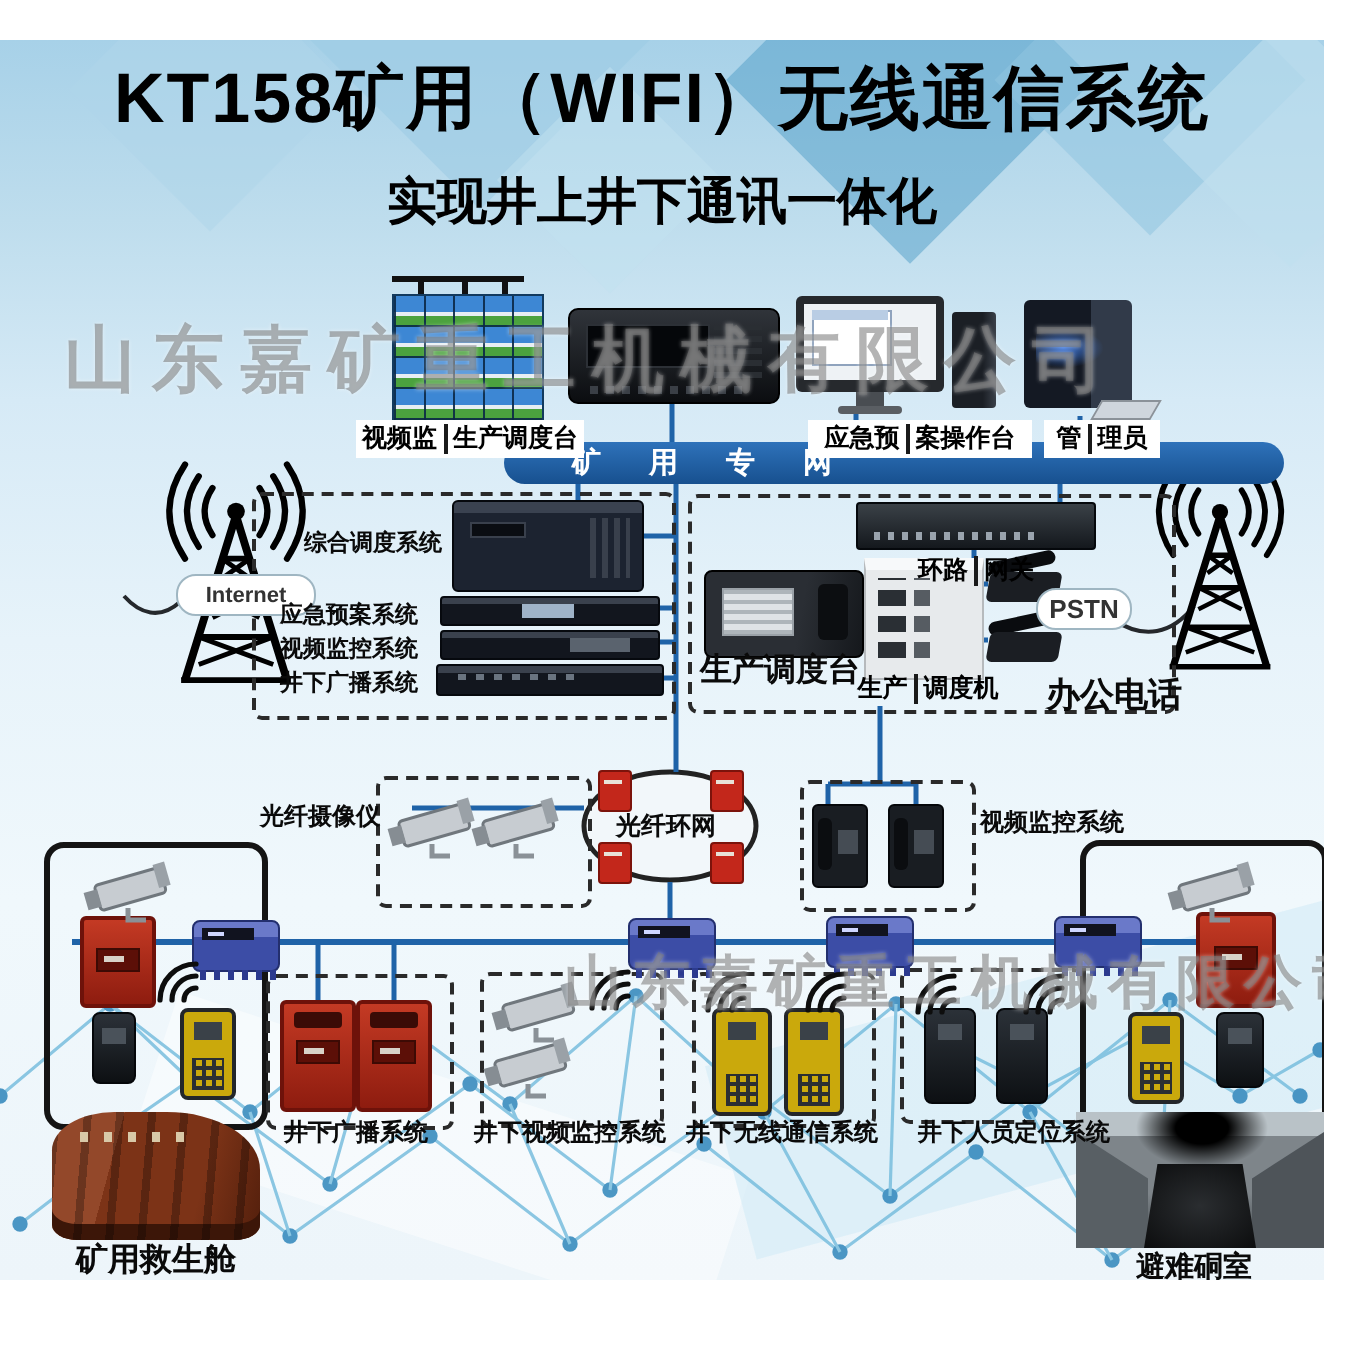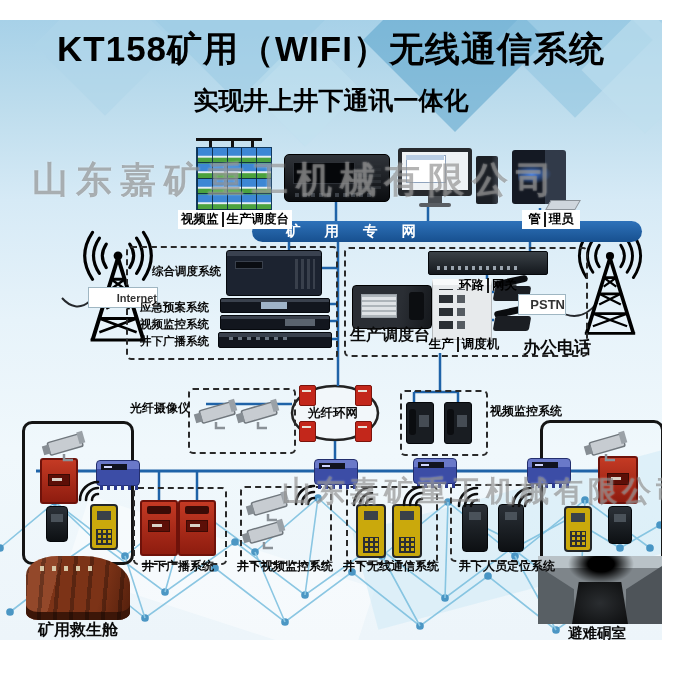--- a/index.html
+++ b/index.html
@@ -11,22 +11,22 @@
   .layer{position:absolute;left:0;top:0;width:662px;height:620px;pointer-events:none;}
   #svgback{z-index:2;} #svgfront{z-index:5;}
   .dashbox{position:absolute;border:2px dashed #2a2a2a;border-radius:5px;z-index:3;}
   .solidbox{position:absolute;border:3px solid #141414;border-radius:10px;z-index:3;}
   .dev{position:absolute;z-index:4;}
   .lbl{position:absolute;z-index:6;font-weight:bold;color:#0a0a0a;white-space:nowrap;}
   .wbox{position:absolute;z-index:6;height:19px;background:#fff;display:flex;align-items:center;
     justify-content:center;font-weight:bold;font-size:12.5px;color:#000;white-space:nowrap;}
   .tsplit{background:transparent;}
   .sep{width:2px;background:#1a1a1a;height:15px;margin:0 3px;}
-  .bubble{position:absolute;z-index:6;background:#fff;border:1px solid #9fb6c2;border-radius:0;
-    display:flex;align-items:center;justify-content:flex-end;font-weight:bold;color:#333;}
+  .bubble{position:absolute;z-index:6;background:#fff;border:1px solid #9fb6c2;border-radius:10px;
+    display:flex;align-items:center;justify-content:center;font-weight:bold;color:#333;}
   .wm{position:absolute;z-index:8;color:rgba(118,118,118,0.55);font-weight:bold;white-space:nowrap;
     text-shadow:0 0 2px rgba(255,255,255,0.45);}
   #title{position:absolute;left:0;top:6px;width:662px;text-align:center;font-size:35px;
     font-weight:bold;color:#000;z-index:6;letter-spacing:1px;}
   #subtitle{position:absolute;left:0;top:64px;width:662px;text-align:center;font-size:25px;
     font-weight:bold;color:#000;z-index:6;}
   #netbar{position:absolute;left:252px;top:201px;width:390px;height:21px;border-radius:11px;z-index:4;
     background:linear-gradient(180deg,#2e72ba,#17508f);display:flex;align-items:center;
     padding-left:34px;gap:24px;box-sizing:border-box;}
   #netbar span{color:#fff;font-weight:bold;font-size:14.5px;}
@@ -166,20 +166,25 @@
 
   <div class="dev" style="left:398px;top:128px;width:74px;height:48px;background:#26292d;border-radius:3px;">
     <div style="position:absolute;left:4px;top:4px;right:4px;bottom:6px;background:#eef2f5;">
       <div style="position:absolute;left:4px;top:3px;width:38px;height:26px;background:#fff;border:1px solid #8fa3bd;"></div>
       <div style="position:absolute;left:4px;top:3px;width:38px;height:5px;background:#b9cde4;"></div>
     </div>
   </div>
   <div class="dev" style="left:428px;top:176px;width:14px;height:7px;background:#494d52;"></div>
   <div class="dev" style="left:419px;top:183px;width:32px;height:4px;background:#5a5e63;border-radius:2px;"></div>
   <div class="dev" style="left:476px;top:136px;width:22px;height:48px;background:linear-gradient(90deg,#1b1f25 70%,#3a4049);border-radius:2px;"></div>
+  <div class="wbox" style="left:404px;top:190px;width:112px;">
+    <span>应急预</span>
+        <i class="sep"></i>
+        <span>案操作台</span>
+  </div>
 
   <div class="dev" style="left:512px;top:130px;width:54px;height:54px;border-radius:3px;background:linear-gradient(90deg,#141923 0 62%,#313a49 62% 100%);">
     <div style="position:absolute;left:6px;top:14px;width:34px;height:20px;background:radial-gradient(ellipse at 40% 50%,rgba(66,126,230,.95),rgba(66,126,230,0) 70%);"></div>
   </div>
   <div class="dev" style="left:548px;top:180px;width:28px;height:8px;background:#cfd6dd;transform:skewX(-30deg);border:1px solid #8b9299;"></div>
   <div class="wbox" style="left:522px;top:190px;width:58px;">
     <span>管</span>
         <i class="sep"></i>
         <span>理员</span>
   </div>

